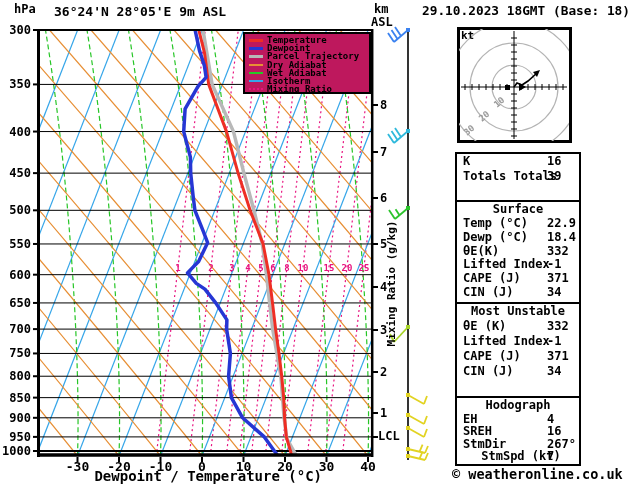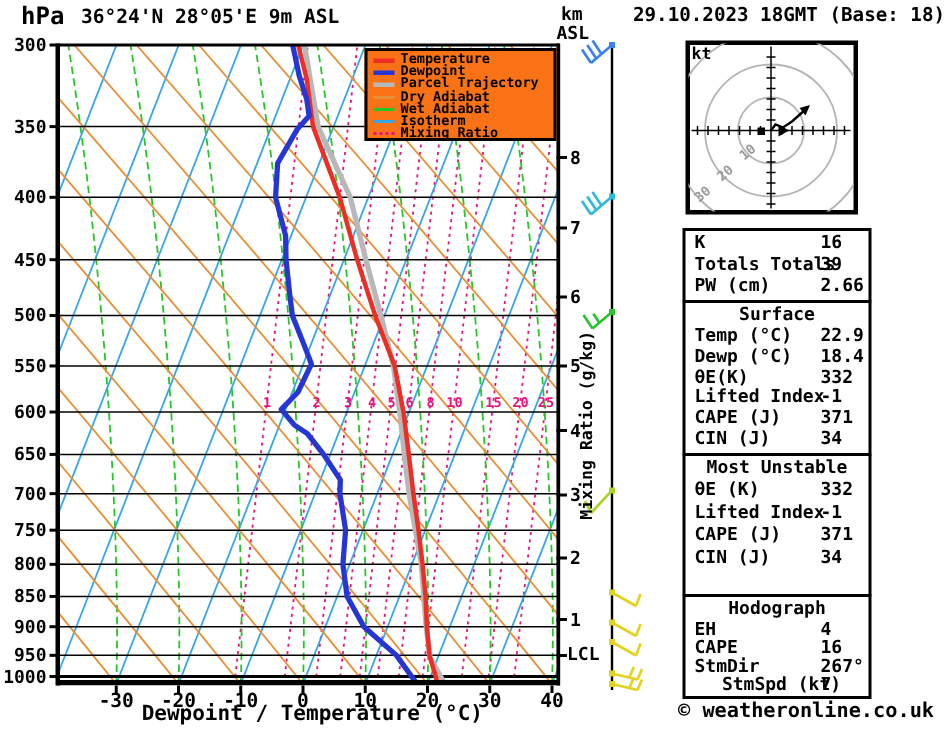--- a/index.html
+++ b/index.html
@@ -1,21 +1,21 @@
 <!DOCTYPE html>
 <html><head>
 <meta charset="utf-8">
 <style>
   html,body{margin:0;padding:0;background:#fff}
   #app{position:relative;width:629px;height:486px;background:#fff;overflow:hidden;
        font-family:"DejaVu Sans Mono","Liberation Mono",monospace;font-weight:bold;color:#000}
   .abs{position:absolute;white-space:pre;line-height:1}
   #plot{position:absolute;left:0;top:0}
   #legend{position:absolute;left:243px;top:32px;width:128px;height:62px;border:2px solid #000;
-          background:#f97316;box-sizing:border-box;padding:2px 0 0 4px}
+          background:#be185d;box-sizing:border-box;padding:2px 0 0 4px}
   .lrow{display:flex;align-items:center;height:8.2px;font-size:9px;line-height:8.2px}
   .lsample{width:14px;height:0;margin-right:4px;flex:none}
   .panelbox{position:absolute;left:455px;width:126px;border:2px solid #000;background:#fff;
             box-sizing:border-box;font-size:12px}
   .phdr{text-align:center;height:15px;line-height:15px}
   .prow{position:relative;padding-left:6px}
   .pval{position:absolute;left:90px;top:0}
   .rot90{transform:rotate(-90deg)}
   .ringlbl{color:#9a9a9a;font-size:9px;transform:rotate(-40deg)}
 </style>
@@ -277,21 +277,21 @@
           <line x1="563" y1="84" x2="563" y2="90" stroke="#000" stroke-width="1"></line>
           <line x1="511" y1="136" x2="517" y2="136" stroke="#000" stroke-width="1"></line>
           <polyline points="514,87 517,83 522,85 528,81 537,73" fill="none" stroke="#000" stroke-width="1.6"></polyline>
           <polygon points="540,70 533,72 537,77" fill="#000"></polygon>
           <rect x="505" y="85" width="5" height="5" fill="#000"></rect>
           <polygon points="519,83 519,91 526,87" fill="#000"></polygon>
         </g>
       </g>
     </svg>
 
-  <div class="abs" style="left:14px;top:3px;font-size:16px">hPa</div>
+  <div class="abs" style="left:14px;top:3px;font-size:12px">hPa</div>
   <div class="abs" style="left:54px;top:5px;font-size:13px">36°24'N 28°05'E 9m ASL</div>
   <div class="abs" style="left:422px;top:5px;font-size:12.8px">29.10.2023 18GMT (Base: 18)</div>
   <div class="abs" style="left:374px;top:3px;font-size:12px">km</div>
   <div class="abs" style="left:371px;top:16px;font-size:12px">ASL</div>
   <div class="abs rot90" style="left:323px;top:278px;width:136px;text-align:center;font-size:11px">Mixing Ratio (g/kg)</div>
   <div class="abs" style="left:378px;top:430px;font-size:12px">LCL</div>
   <div class="abs" style="left:90px;top:469px;width:232px;text-align:right;font-size:14px">Dewpoint / Temperature (°C)</div>
   <div class="abs" style="left:452px;top:468px;font-size:13.5px">© weatheronline.co.uk</div>
 
   <div class="abs" style="left:461px;top:30px;font-size:11px">kt</div>
@@ -326,39 +326,38 @@
       </div>
       <div class="lrow">
         <div class="lsample" style="border-top: 2px dotted rgb(232, 19, 127);"></div>
         <span>Mixing Ratio</span>
       </div>
     </div>
   <div id="panel-root">
       <div class="panelbox" style="top: 152px; height: 50px;">
         <div class="prow" style="height: 14.6667px; line-height: 14.6667px;"><span>K</span><span class="pval">16</span></div>
         <div class="prow" style="height: 14.6667px; line-height: 14.6667px;"><span>Totals Totals</span><span class="pval">39</span></div>
-        <div class="prow" style="height: 14.6667px; line-height: 14.6667px;"><span>PW (cm)</span><span class="pval">2.66</span></div>
       </div>
       <div class="panelbox" style="top: 200px; height: 104px;">
         <div class="phdr">Surface</div>
         <div class="prow" style="height: 13.8333px; line-height: 13.8333px;"><span>Temp (°C)</span><span class="pval">22.9</span></div>
         <div class="prow" style="height: 13.8333px; line-height: 13.8333px;"><span>Dewp (°C)</span><span class="pval">18.4</span></div>
         <div class="prow" style="height: 13.8333px; line-height: 13.8333px;"><span>θE(K)</span><span class="pval">332</span></div>
         <div class="prow" style="height: 13.8333px; line-height: 13.8333px;"><span>Lifted Index</span><span class="pval">-1</span></div>
         <div class="prow" style="height: 13.8333px; line-height: 13.8333px;"><span>CAPE (J)</span><span class="pval">371</span></div>
         <div class="prow" style="height: 13.8333px; line-height: 13.8333px;"><span>CIN (J)</span><span class="pval">34</span></div>
       </div>
       <div class="panelbox" style="top: 302px; height: 96px;">
         <div class="phdr">Most Unstable</div>
         <div class="prow" style="height: 15px; line-height: 15px;"><span>θE (K)</span><span class="pval">332</span></div>
         <div class="prow" style="height: 15px; line-height: 15px;"><span>Lifted Index</span><span class="pval">-1</span></div>
         <div class="prow" style="height: 15px; line-height: 15px;"><span>CAPE (J)</span><span class="pval">371</span></div>
         <div class="prow" style="height: 15px; line-height: 15px;"><span>CIN (J)</span><span class="pval">34</span></div>
       </div>
       <div class="panelbox" style="top: 396px; height: 70px;">
         <div class="phdr">Hodograph</div>
         <div class="prow" style="height: 12.25px; line-height: 12.25px;"><span>EH</span><span class="pval">4</span></div>
-        <div class="prow" style="height: 12.25px; line-height: 12.25px;"><span>CAPE</span><span class="pval">16</span></div>
+        <div class="prow" style="height: 12.25px; line-height: 12.25px;"><span>SREH</span><span class="pval">16</span></div>
         <div class="prow" style="height: 12.25px; line-height: 12.25px;"><span>StmDir</span><span class="pval">267°</span></div>
         <div class="prow" style="height: 12.25px; line-height: 12.25px; text-align: center;"><span>StmSpd (kt)</span><span class="pval">7</span></div>
       </div>
     </div>
 </div>
 
 </body></html>

